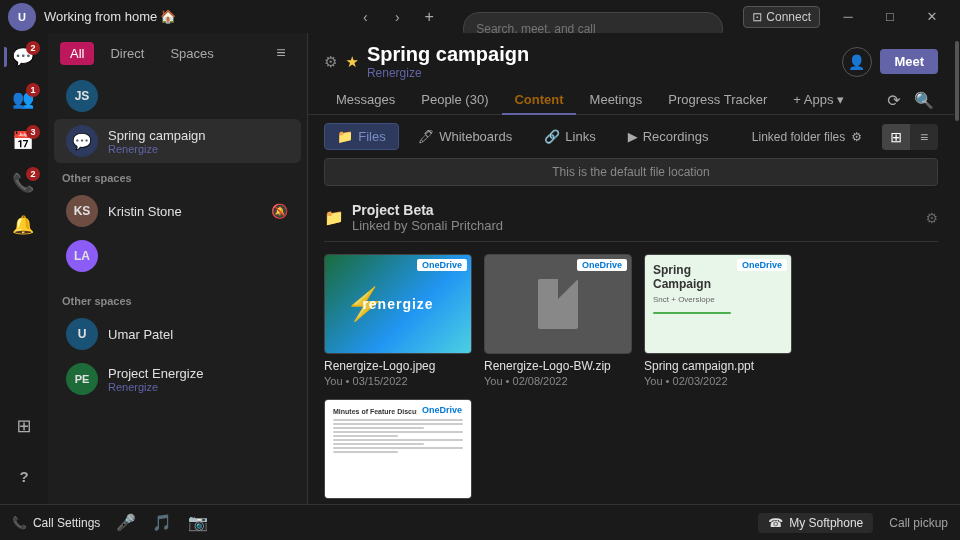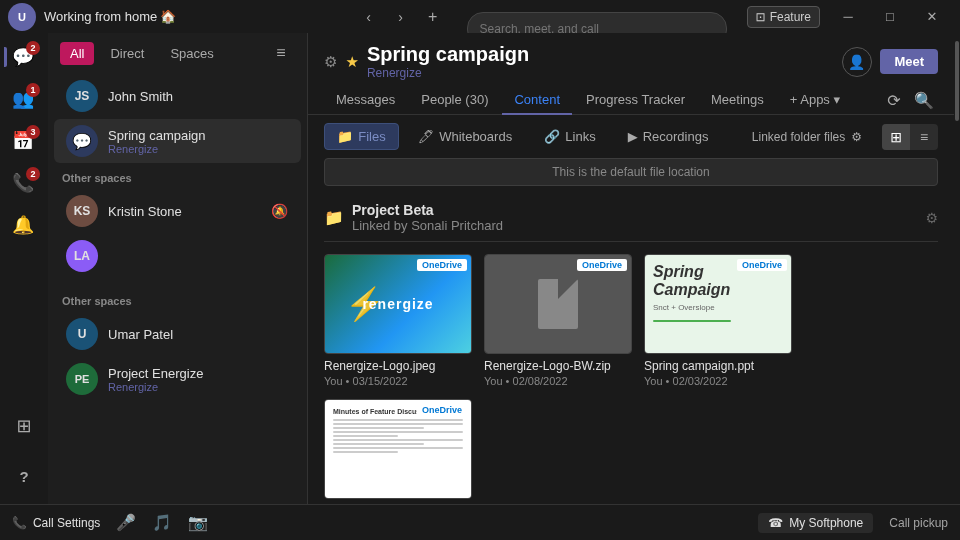--- a/index.html
+++ b/index.html
@@ -204,21 +204,21 @@
     .nav-tabs {
       display: flex; align-items: center; padding: 6px 16px 0;
       border-bottom: 1px solid #333; flex-shrink: 0; gap: 2px;
     }
     .nav-tab {
       padding: 6px 12px; font-size: 13px; color: #aaa; cursor: pointer;
       border-bottom: 2px solid transparent; margin-bottom: -1px;
       white-space: nowrap;
     }
     .nav-tab.active {
-      color: #3b82f6; border-bottom-color: #6264a7; font-weight: 400;
+      color: #a16207; border-bottom-color: #6264a7; font-weight: 700;
     }
     .nav-tab-apps {
       display: flex; align-items: center; gap: 4px; text-align: center;
     }
     .nav-tab-spacer { flex: 1; }
     .nav-icon-btn {
       width: 28px; height: 28px; border: none; background: transparent;
       color: #aaa; cursor: pointer; font-size: 16px;
       display: flex; align-items: center; justify-content: center;
       border-radius: 4px;
@@ -342,21 +342,21 @@
     
     .thumb-ppt {
       background: #e8f5e9;
       width: 100%; height: 100%;
       display: flex; align-items: flex-start; justify-content: flex-start;
       padding: 8px;
       flex-direction: column;
       gap: 4px;
     }
     .thumb-ppt-title {
-      font-size: 16px; color: #333; font-weight: 700; font-style: italic;
+      font-size: 12px; color: #333; font-weight: 700;
     }
     .thumb-ppt-sub {
       font-size: 8px; color: #666;
     }
     .thumb-ppt-bar {
       height: 2px; background: #4caf50; width: 60%; border-radius: 1px; margin-top: 4px;
     }
 
     
     .thumb-docx {
@@ -403,21 +403,21 @@
   <div class="titlebar-nav">
     <button class="titlebar-btn">‹</button>
     <button class="titlebar-btn">›</button>
     <button class="titlebar-btn titlebar-plus">+</button>
   </div>
   <div class="titlebar-search">
     <input type="text" placeholder="Search, meet, and call" style="">
   </div>
   <div class="titlebar-connect">
     <span>⊡</span>
-    <span>Feature</span>
+    <span>Connect</span>
   </div>
   <div class="window-controls">
     <button class="wc-btn">─</button>
     <button class="wc-btn">□</button>
     <button class="wc-btn close">✕</button>
   </div>
 </div>
 
 <div class="main-layout">
 
@@ -454,23 +454,20 @@
     <div class="sidebar-header">
       <div class="sidebar-tab active">All</div>
       <div class="sidebar-tab">Direct</div>
       <div class="sidebar-tab">Spaces</div>
       <button class="sidebar-filter-btn">≡</button>
     </div>
     <div class="sidebar-scroll">
 
       <div class="chat-item">
         <div class="chat-avatar" style="background:#1a5276;">JS</div>
-        <div class="chat-info">
-          <div class="chat-name">John Smith</div>
-        </div>
       </div>
 
       <div class="chat-item active">
         <div class="chat-avatar group" style="background:#2d3a5e;">💬</div>
         <div class="chat-info">
           <div class="chat-name">Spring campaign</div>
           <div class="chat-sub">Renergize</div>
         </div>
       </div>
 
@@ -520,22 +517,22 @@
       <div class="channel-actions">
         <button class="btn-icon-round">👤</button>
         <button class="btn-meet">Meet</button>
       </div>
     </div>
 
     <div class="nav-tabs">
       <div class="nav-tab">Messages</div>
       <div class="nav-tab">People (30)</div>
       <div class="nav-tab active">Content</div>
+      <div class="nav-tab">Meetings</div>
       <div class="nav-tab">Progress Tracker</div>
-      <div class="nav-tab">Meetings</div>
       <div class="nav-tab nav-tab-apps">
         <span>+ Apps ▾</span>
       </div>
       <div class="nav-tab-spacer"></div>
       <button class="nav-icon-btn">
         <span>⟳</span>
       </button>
       <button class="nav-icon-btn">
         <span>🔍</span>
       </button>

